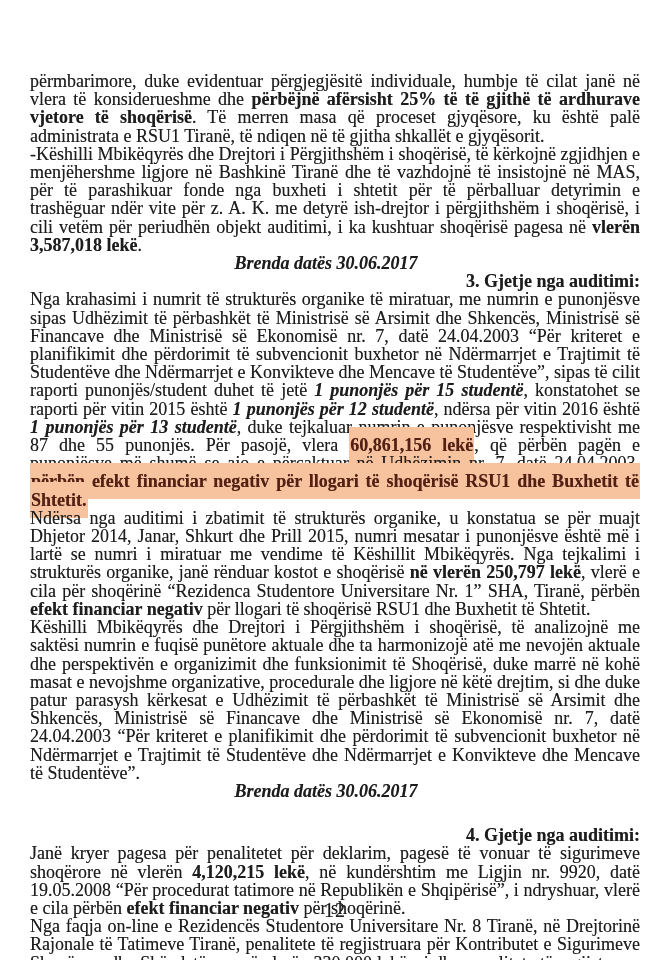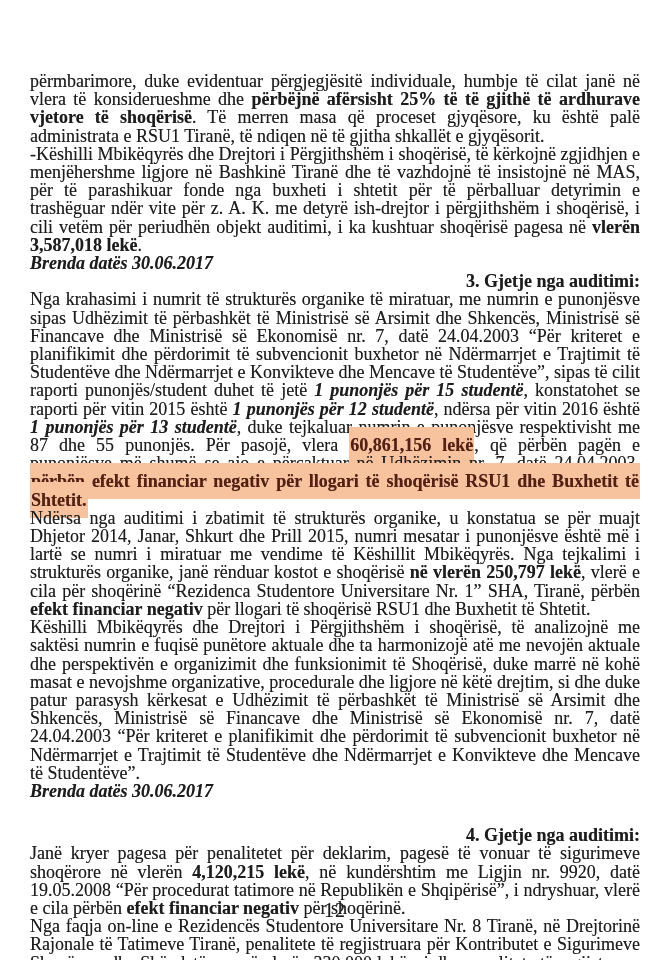--- a/index.html
+++ b/index.html
@@ -28,21 +28,21 @@
     font-size: 18px;
     line-height: 18.2px;
     text-align: justify;
     text-shadow: 0 0 0.5px rgba(30,30,30,0.55);
   }
   .content p {
     margin: 0;
     padding: 0;
   }
   .block.date {
-    text-align: left;
+    text-align: center;
     padding-right: 18px;
   }
   .block.heading {
     text-align: right;
   }
   .gap-before {
     margin-top: 26px !important;
   }
   .b { font-weight: bold; }
   .i { font-style: italic; }

